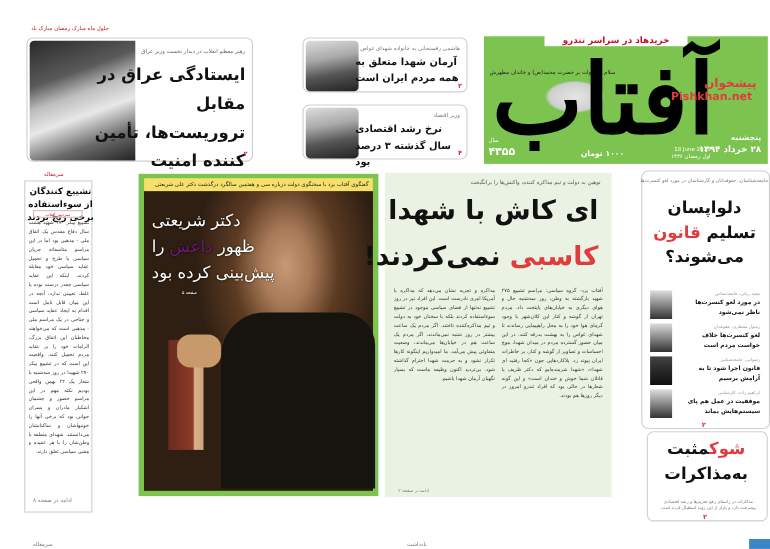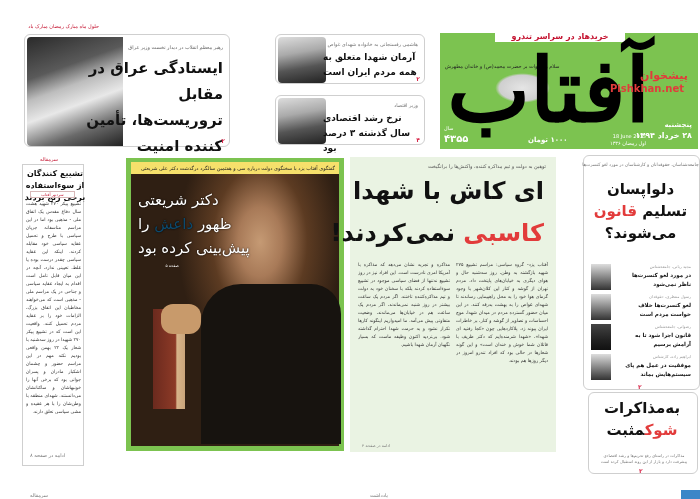--- a/index.html
+++ b/index.html
@@ -47,21 +47,21 @@
   .body-lines { position: absolute; font-size: 4.6px; line-height: 8px; color: #333; text-align: justify; }
 
   
   #feature { left: 126px; top: 158px; width: 218px; height: 293px; background: #7cc350; }
   #feature .strip { position: absolute; left: 5px; top: 4px; width: 208px; height: 12px; background: #f6e06b; font-size: 5px; color: #222; line-height: 12px; padding-right: 4px; white-space: nowrap; overflow: hidden; }
   #feature .portrait { position: absolute; left: 5px; top: 16px; width: 208px; height: 272px; background: radial-gradient(ellipse at 62% 25%, #c59a74 0%, #a87a58 12%, #5c3b22 26%, #2f1f13 45%), linear-gradient(180deg,#3b2817 0%,#1b140e 100%); }
   #feature .suit { position: absolute; left: 70px; top: 110px; width: 140px; height: 160px; background: #17130f; border-radius: 40px 30px 0 0; }
   #feature .book { position: absolute; left: 22px; top: 135px; width: 32px; height: 100px; background: linear-gradient(90deg,#6b2a1e 0%,#8d3a27 70%,#d8b48a 75%,#c9a47b 100%); }
   #feature .hands { position: absolute; left: 30px; top: 130px; width: 40px; height: 30px; background: #c89a6b; border-radius: 12px; }
   #feature .headline { position: absolute; right: 86px; top: 30px; width: 120px; font-size: 15px; font-weight: normal; color: #fff; line-height: 24px; text-align: left; text-shadow: 0 0 2px #000; }
-  #feature .headline .red { color: #0c4a6e; }
+  #feature .headline .red { color: #701a75; }
   #feature .pageref { position: absolute; right: 165px; top: 105px; font-size: 4px; color: #fff; }
 
   
   #main-story { left: 350px; top: 157px; width: 206px; height: 295px; background: #eaf3e3; }
   #main-story .kicker { position: absolute; right: 10px; top: 6px; font-size: 5px; color: #555; white-space: nowrap; }
   #main-story .hl1 { position: absolute; right: 12px; top: 14px; font-size: 24px; font-weight: bold; line-height: 40px; white-space: nowrap; }
   #main-story .hl2 { position: absolute; right: 12px; top: 56px; font-size: 24px; font-weight: bold; line-height: 40px; white-space: nowrap; }
   #main-story .hl2 .red { color: #e23b3b; }
   #main-story .col-a { right: 8px; top: 104px; width: 92px; height: 185px; }
   #main-story .col-b { right: 106px; top: 104px; width: 92px; height: 185px; }
@@ -181,22 +181,22 @@
   <div class="quote" style="top:198px;">
     <div class="qname">ابراهیم زاده، کارشناس</div>
     <div class="qtext">موفقیت در عمل هم پای سیستم‌هایش بماند</div>
     <div class="qphoto"></div>
   </div>
   <div class="pg" style="left:54px;bottom:-1px;">۲</div>
 </div>
 
 <div id="right-box2" class="card">
   <div class="hl">
+    <div><span class="red">شوک</span><span>مثبت</span></div>
     <div>به‌مذاکرات</div>
-    <div><span class="red">شوک</span><span>مثبت</span></div>
   </div>
   <div class="body">مذاکرات در راستای رفع تحریم‌ها و رشد اقتصادی پیشرفت دارد و بازار از این روند استقبال کرده است</div>
   <div class="pg" style="left:50px;bottom:-1px;">۲</div>
 </div>
 
 <div id="blue-marker" class="abs"></div>
 <div class="footer-marks" style="left:30px;">سرمقاله</div>
 <div class="footer-marks" style="left:370px;">یادداشت</div>
 
 </body></html>

